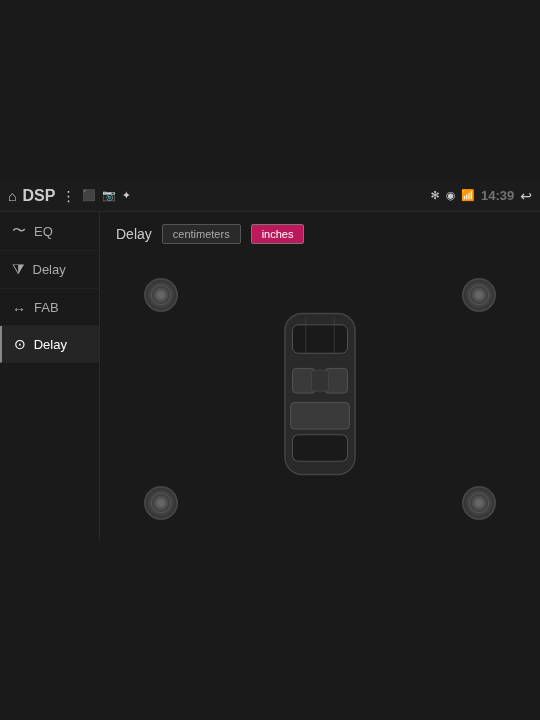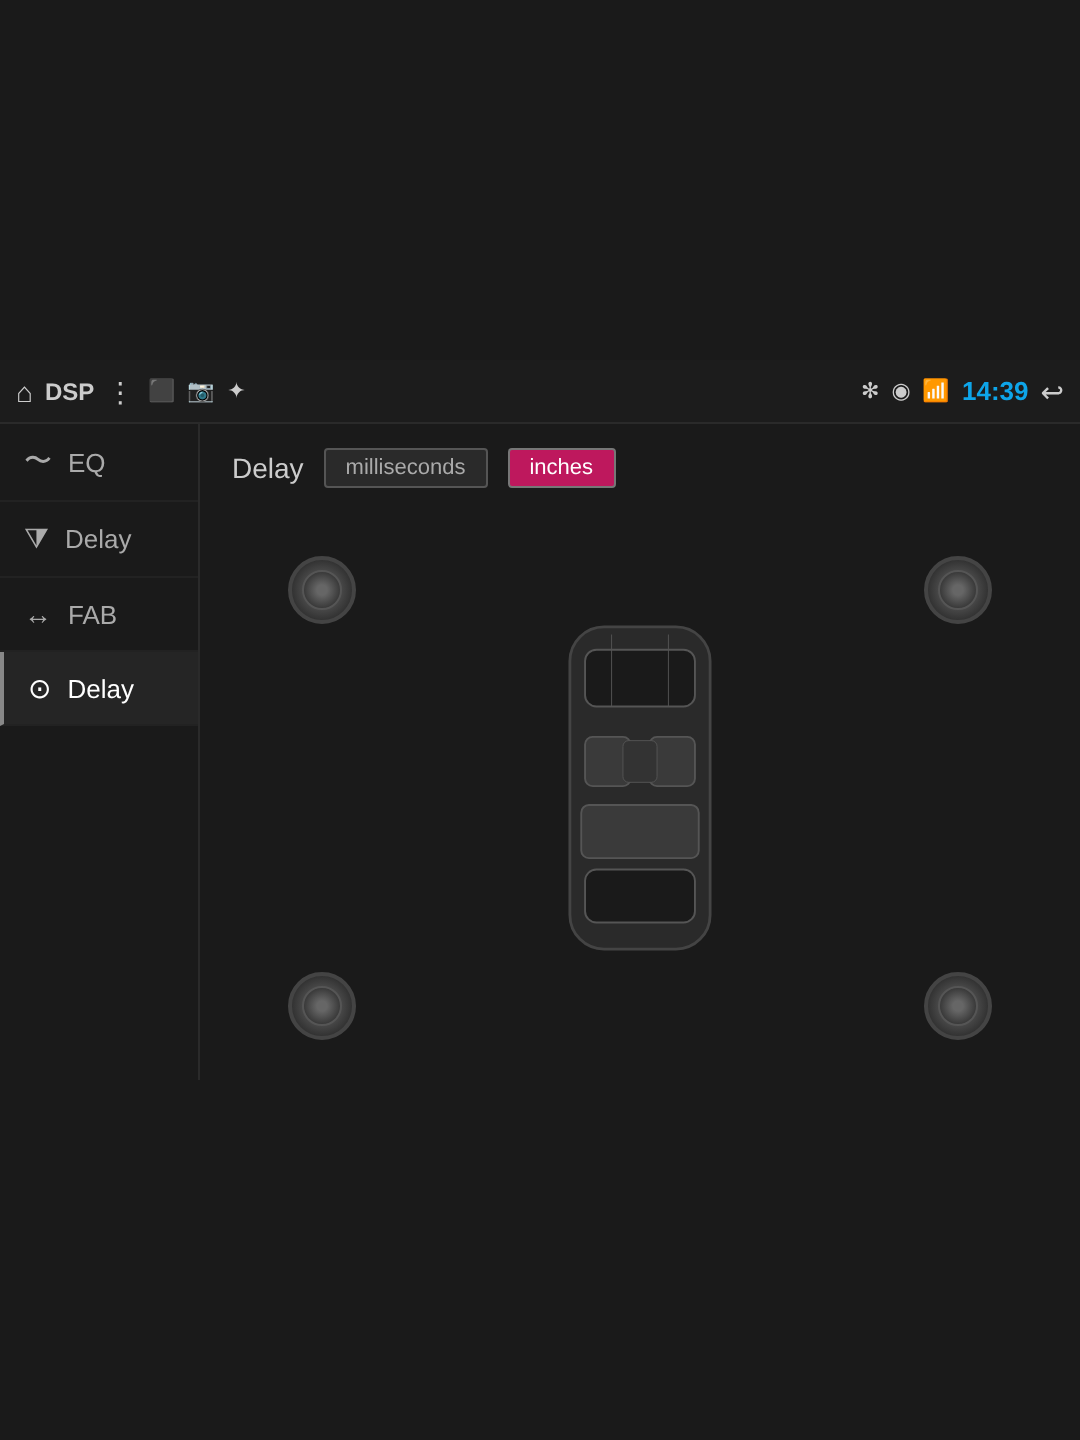--- a/index.html
+++ b/index.html
@@ -34,39 +34,39 @@
       display: flex;
       align-items: center;
       gap: 6px;
     }
     .home-icon {
       font-size: 14px;
       color: #ccc;
     }
     .dsp-label {
       color: #ccc;
-      font-size: 12px;
+      font-size: 16px;
       font-weight: bold;
     }
     .dot-menu {
       color: #ccc;
       font-size: 14px;
       letter-spacing: 1px;
     }
     .icon-small {
       color: #ccc;
       font-size: 11px;
     }
     .status-right {
       display: flex;
       align-items: center;
       gap: 6px;
     }
     .time-label {
-      color: #0ea5e9;
+      color: #737373;
       font-size: 13px;
       font-weight: bold;
     }
     .back-icon {
       color: #ccc;
       font-size: 14px;
     }
     
     .main-content {
       display: flex;
@@ -223,21 +223,21 @@
       <div class="sidebar-item active">
         <span class="sidebar-icon">⊙</span>
         <span>Delay</span>
       </div>
     </div>
 
     <div class="content-area">
 
       <div class="delay-header">
         <span class="delay-title">Delay</span>
-        <button class="tab-btn">milliseconds</button>
+        <button class="tab-btn">centimeters</button>
         <button class="tab-btn active">inches</button>
       </div>
 
       <div class="car-area">
 
         <div class="speaker spk-fl"></div>
 
         <div class="speaker spk-fr"></div>
 
         <div class="speaker spk-rl"></div>

